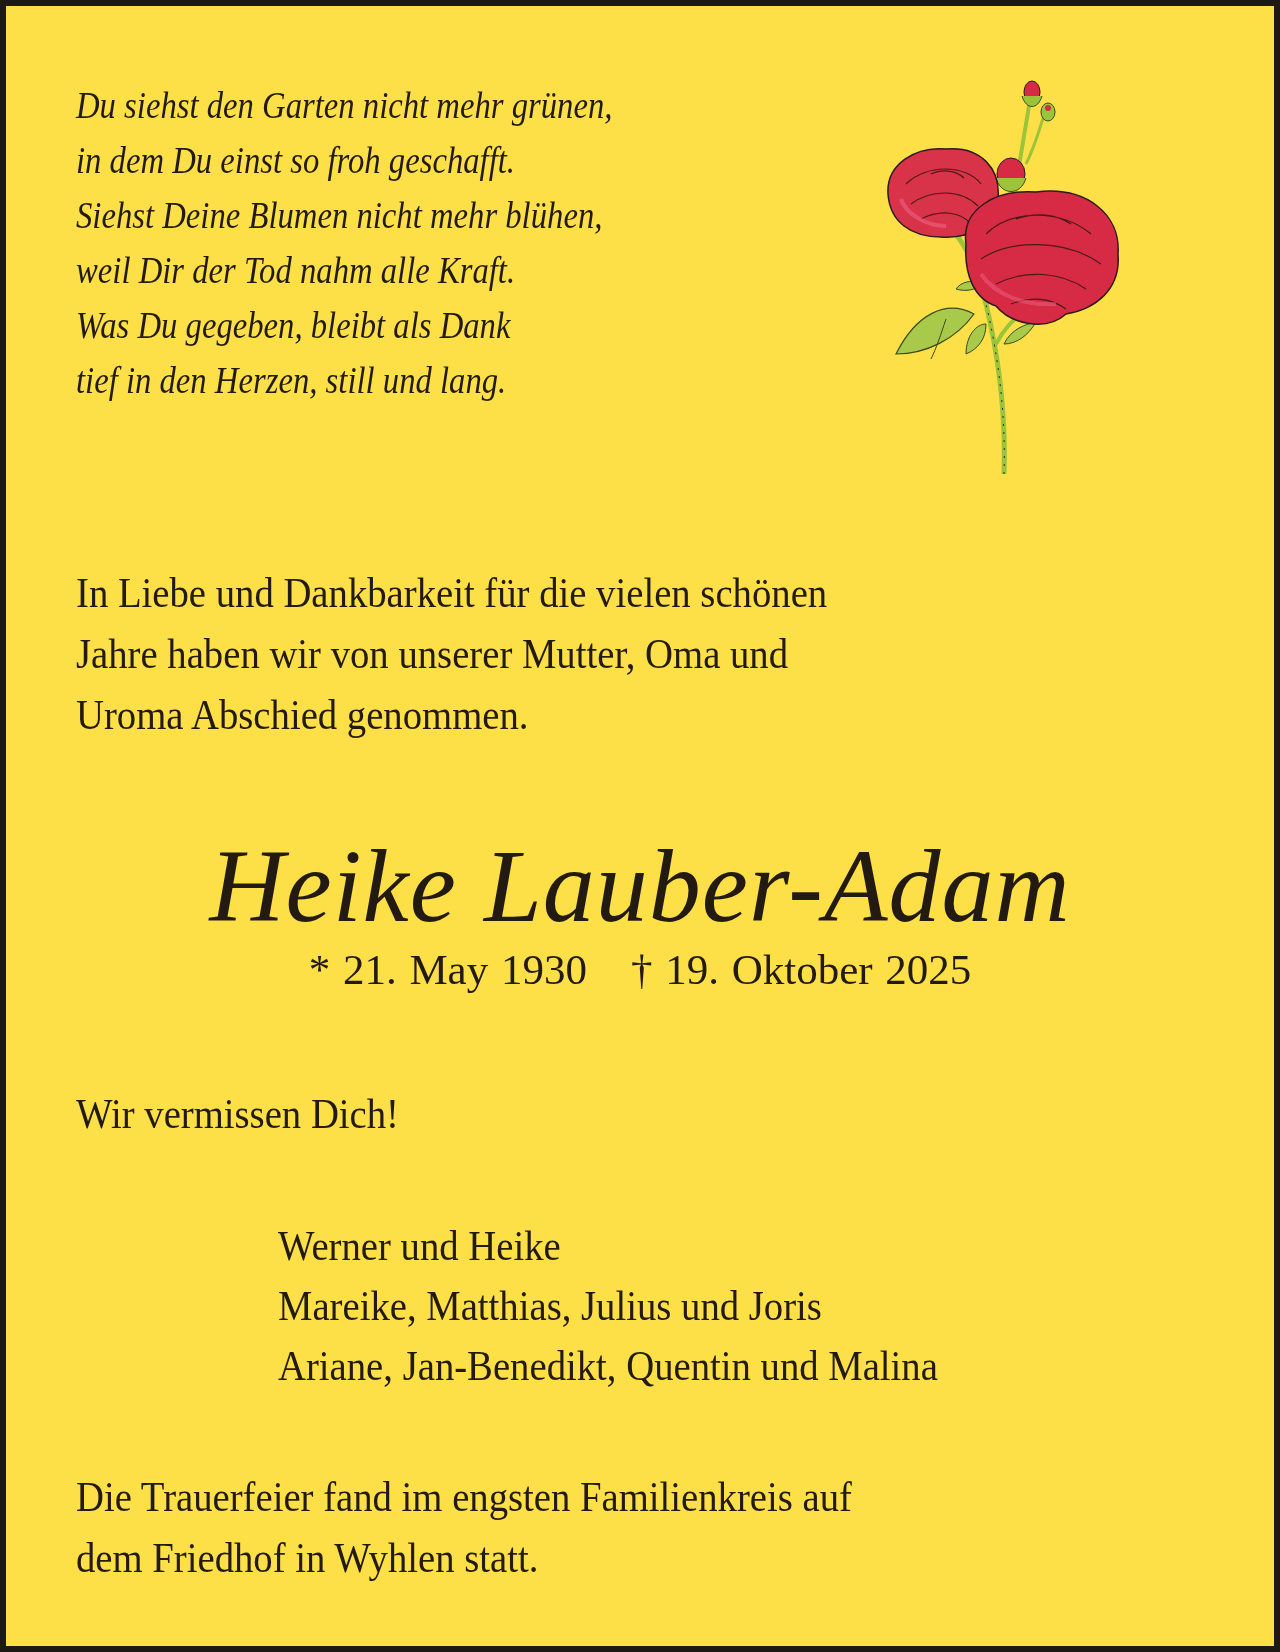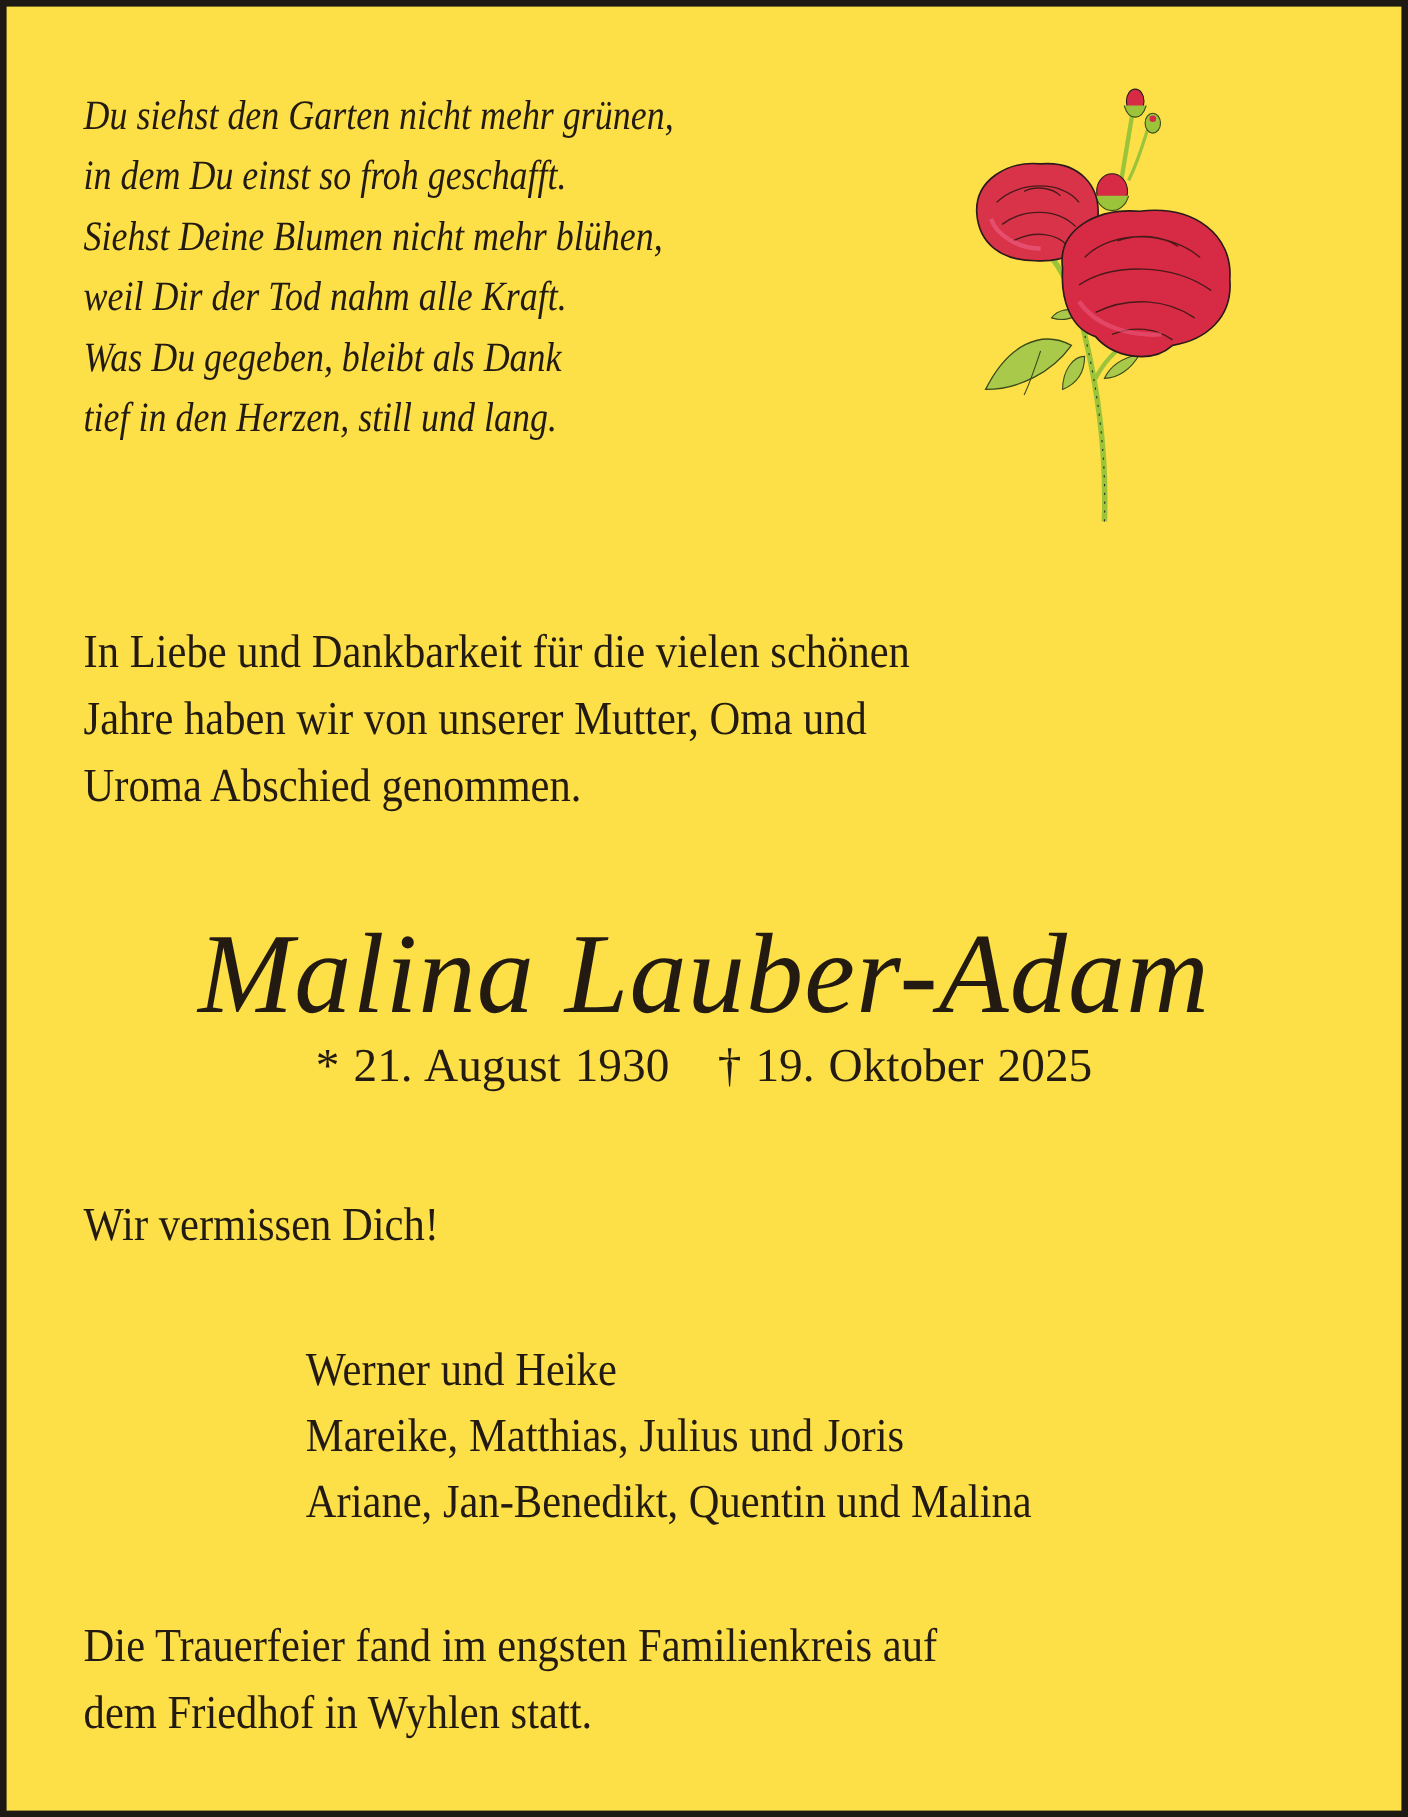--- a/index.html
+++ b/index.html
@@ -99,24 +99,24 @@
     <path d="M100 160 C125 135 175 135 205 160 M95 185 C125 165 180 165 215 190 M110 210 C140 195 175 198 200 215 M130 145 C150 138 170 140 185 150 M125 230 C145 222 165 224 180 235" stroke="#4a1a1a" stroke-width="1.2" fill="none"></path>
     <path d="M95 200 C110 222 140 232 170 230" stroke="#ea5a7a" stroke-width="4" fill="none" opacity="0.6"></path>
   </svg>
 
   <div class="intro">
     <div>In Liebe und Dankbarkeit für die vielen schönen</div>
     <div>Jahre haben wir von unserer Mutter, Oma und</div>
     <div>Uroma Abschied genommen.</div>
   </div>
 
-  <div class="name">Malina Lauber-Adam</div>
+  <div class="name">Heike Lauber-Adam</div>
 
   <div class="dates">
-    <span>* 21. August 1930</span><span class="dagger">† 19. Oktober 2025</span>
+    <span>* 21. May 1930</span><span class="dagger">† 19. Oktober 2025</span>
   </div>
 
   <div class="miss">Wir vermissen Dich!</div>
 
   <div class="family">
     <div>Werner und Heike</div>
     <div>Mareike, Matthias, Julius und Joris</div>
     <div>Ariane, Jan-Benedikt, Quentin und Malina</div>
   </div>
 

